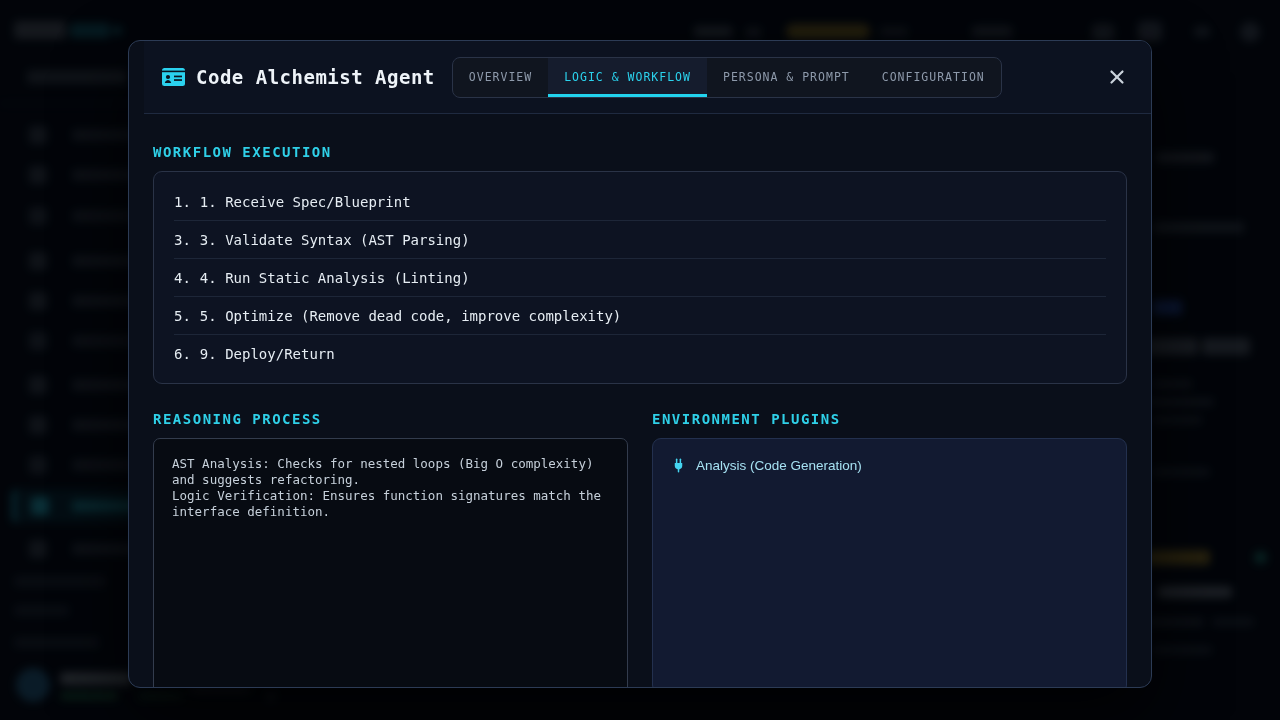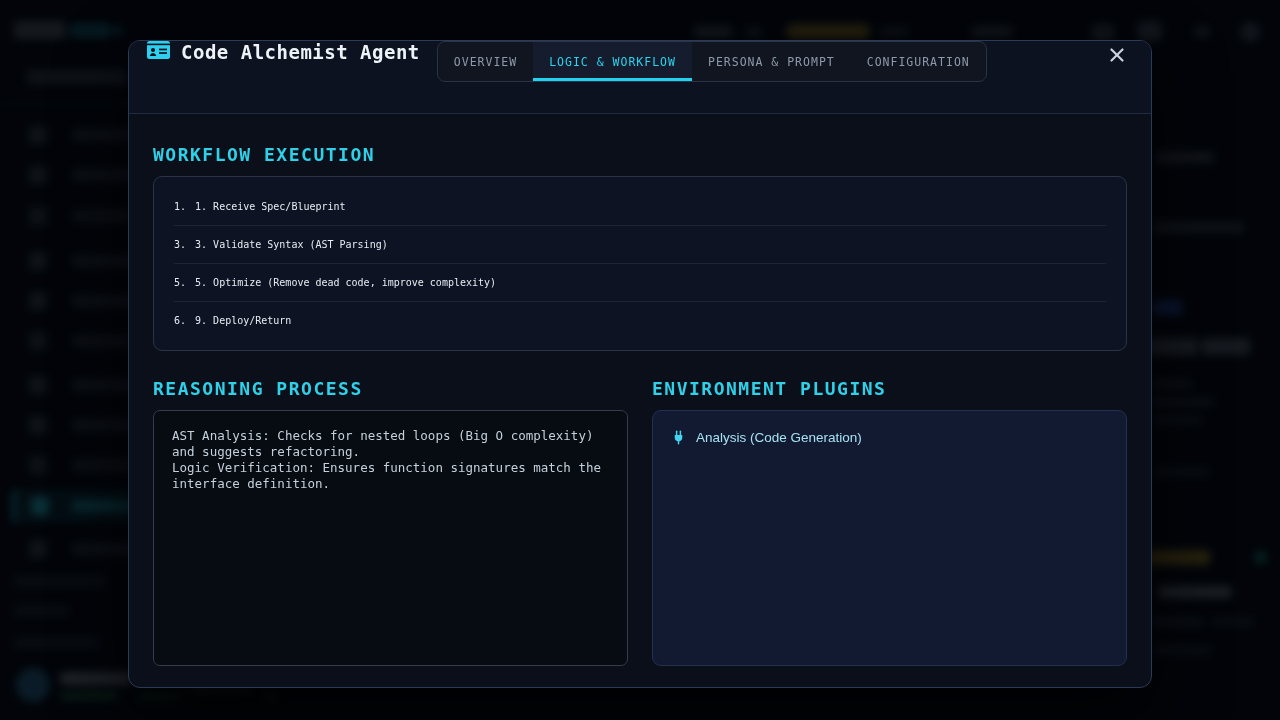--- a/index.html
+++ b/index.html
@@ -11,22 +11,22 @@
   .bb { position:absolute; border-radius:4px; }
   .bg-overlay { position:absolute; inset:0; background:rgba(2,5,10,.62); }
 
   
   .modal {
     position:absolute; left:128px; top:40px; width:1024px; height:648px;
     background:#0a0f1a; border:1px solid #2c3b55; border-radius:12px;
     box-shadow:0 30px 70px rgba(0,0,0,.75); overflow:hidden; z-index:10;
   }
   .modal-header {
-    height:73px; display:flex; align-items:flex-start; padding:0 20px 0 18px;
-    background:#0c1220; border-bottom:1px solid #1f2a40;
+    height:73px; display:flex; align-items:center; padding:0 20px 0 18px;
+    background:#0c1220; border-bottom:1px solid #1f2a40;margin-left:15px;
   }
   .title-icon { display:flex; align-items:center; margin-right:11px; }
   .modal-title { color:#eef3f8; font-size:19px; font-weight:bold; letter-spacing:.5px; white-space:nowrap; }
   .tab-bar {
     margin-left:17px; display:flex; align-items:stretch; height:41px;
     border:1px solid #2a3347; border-radius:8px; overflow:hidden; background:#10151f;
   }
   .tab {
     position:relative; display:flex; align-items:center; padding:0 16px;
     background:transparent; border:none; cursor:pointer;
@@ -36,29 +36,29 @@
   .tab.active::after {
     content:""; position:absolute; left:0; right:0; bottom:0; height:3px; background:#22d3ee;
   }
   .close-btn {
     margin-left:auto; background:none; border:none; cursor:pointer;
     width:28px; height:28px; display:flex; align-items:center; justify-content:center;
   }
   .modal-body { padding:30px 24px 0 24px; }
 
   .section-heading {
-    color:#2fd0e8; font-size:18px; font-weight:bold; letter-spacing:1.5px;
+    color:#2fd0e8; font-size:14px; font-weight:bold; letter-spacing:1.5px;
   }
   .workflow-box {
     margin-top:11px; background:#0d1322; border:1px solid #2a3347; border-radius:9px;
     padding:11px 0; list-style:none;
   }
   .workflow-box li {
     margin:0 20px; padding:10.5px 0; border-bottom:1px solid #1d2638;
-    color:#e6edf3; font-size:10px; line-height:16px; white-space:nowrap;
+    color:#e6edf3; font-size:14px; line-height:16px; white-space:nowrap;
   }
   .workflow-box li:last-child { border-bottom:none; }
   .workflow-box .marker { margin-right:9px; }
 
   .grid-2 { margin-top:27px; display:grid; grid-template-columns:1fr 1fr; gap:24px; }
   .reasoning-box {
     margin-top:11px; height:256px; background:#070b12; border:1px solid #333c4d; border-radius:7px;
     padding:17px 18px; color:#c6d0da; font-size:12.5px; line-height:16px;
     white-space:pre-wrap; font-family:inherit; width:100%; resize:none;
   }
@@ -175,20 +175,21 @@
         <line x1="13.5" y1="2.5" x2="2.5" y2="13.5"></line>
       </svg>
     </button>
   </div>
 
   <div class="modal-body">
     <div class="section-heading">WORKFLOW EXECUTION</div>
     <ol class="workflow-box">
         <li><span class="marker">1.</span><span>1. Receive Spec/Blueprint</span></li>
         <li><span class="marker">3.</span><span>3. Validate Syntax (AST Parsing)</span></li>
+        <li><span class="marker">4.</span><span>4. Run Static Analysis (Linting)</span></li>
         <li><span class="marker">5.</span><span>5. Optimize (Remove dead code, improve complexity)</span></li>
         <li><span class="marker">6.</span><span>9. Deploy/Return</span></li>
       </ol>
 
     <div class="grid-2">
       <div>
         <div class="section-heading">REASONING PROCESS</div>
         <div class="reasoning-box">AST Analysis: Checks for nested loops (Big O complexity) and suggests refactoring.
 Logic Verification: Ensures function signatures match the interface definition.</div>
       </div>

